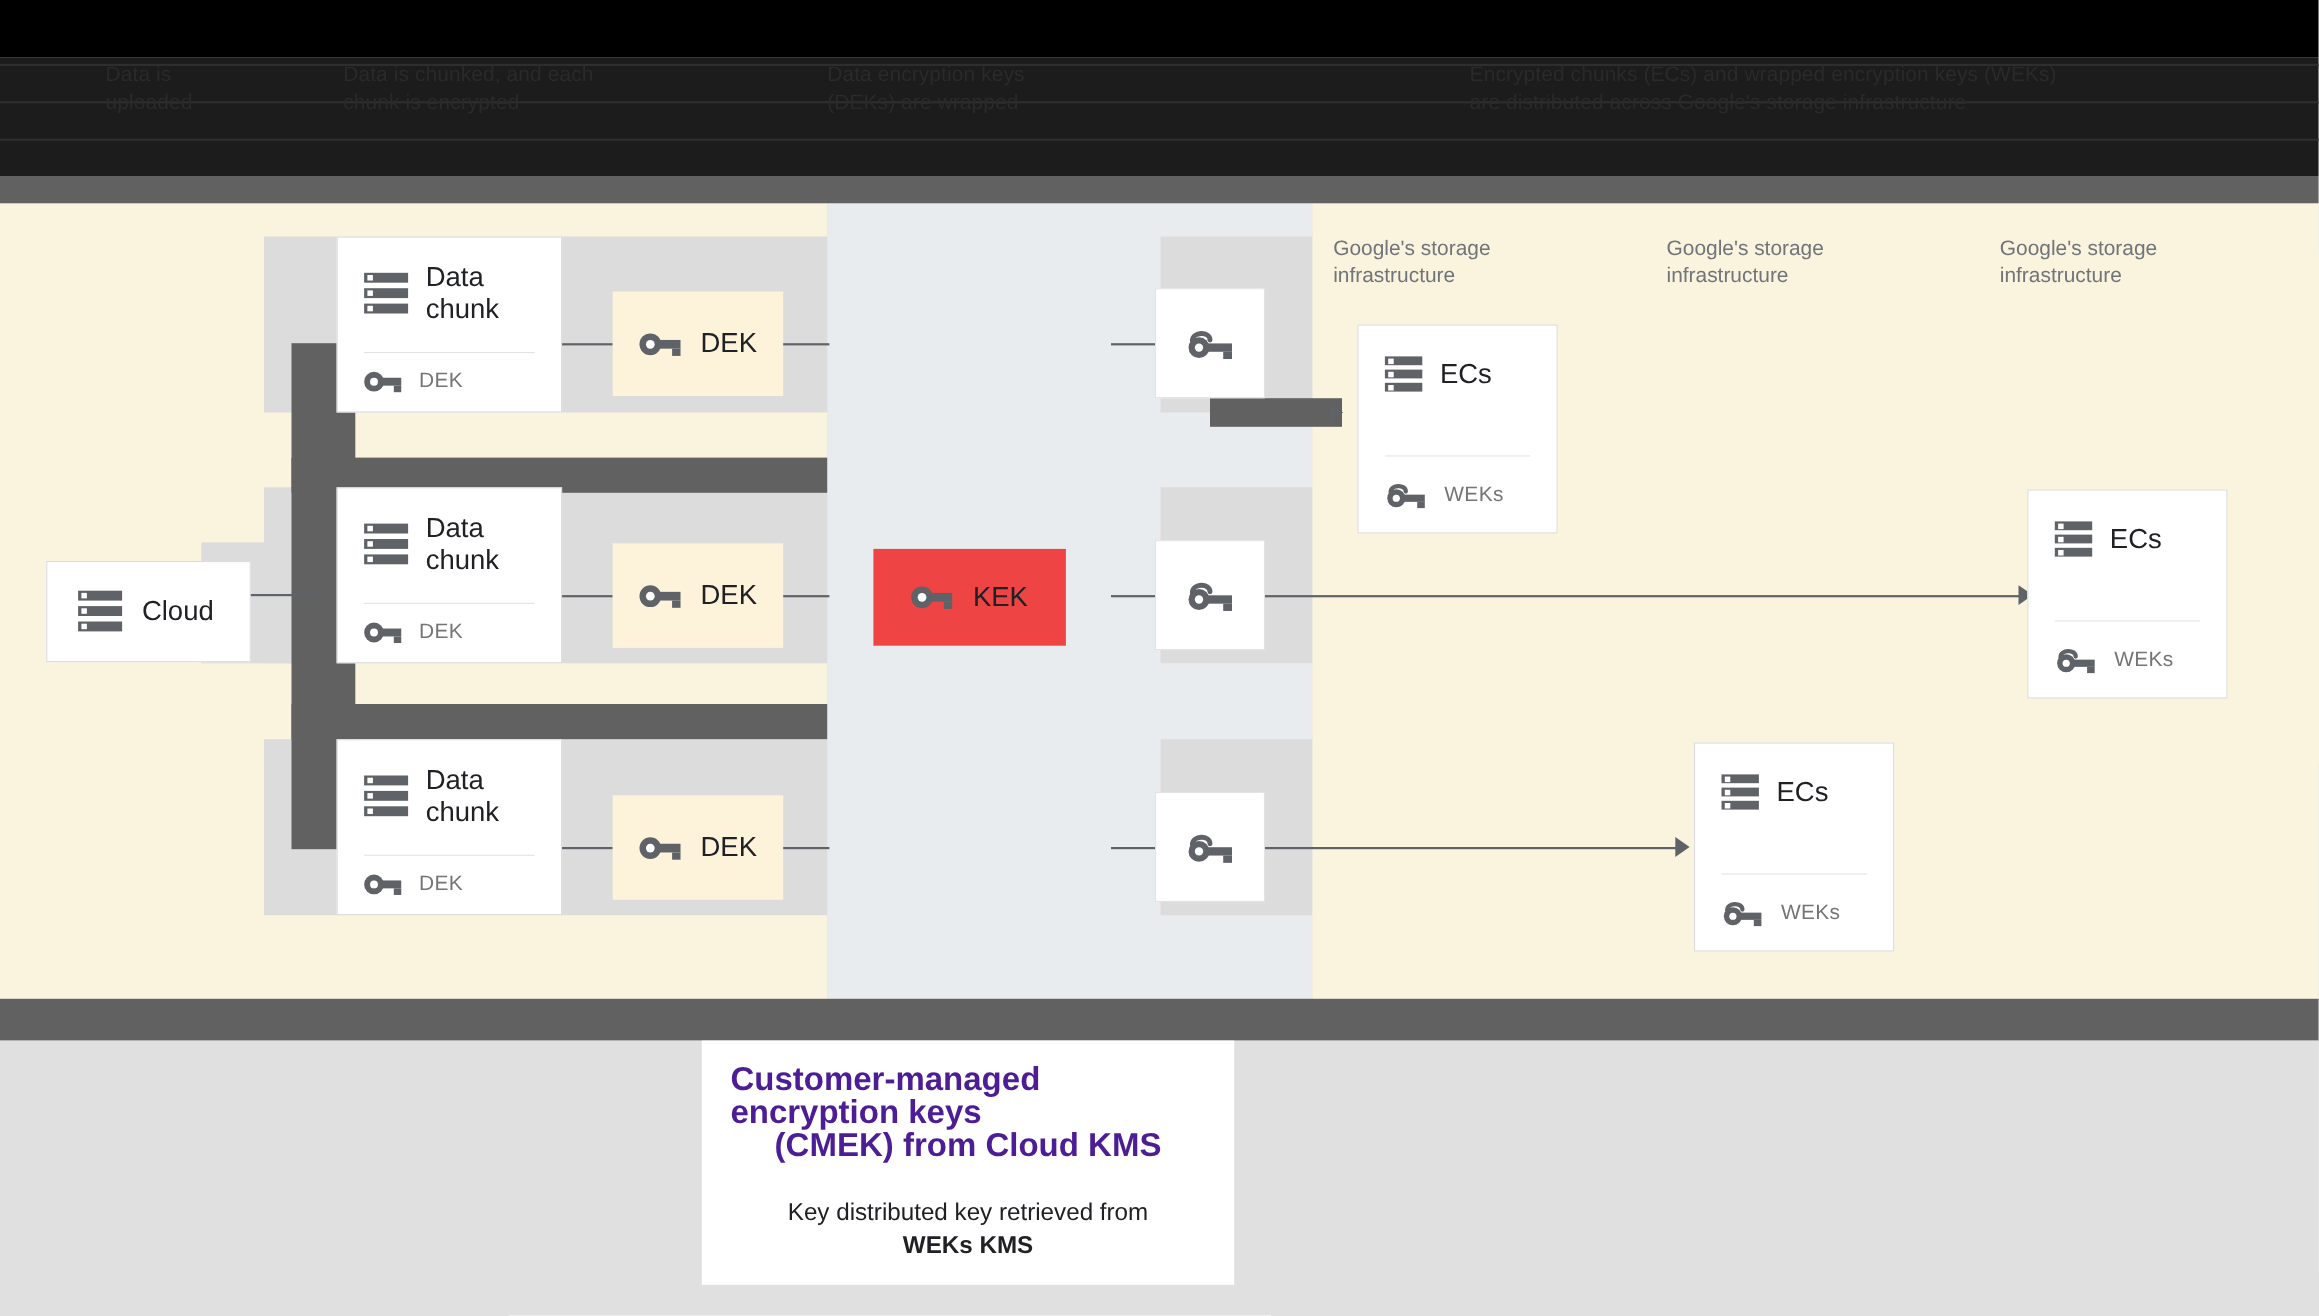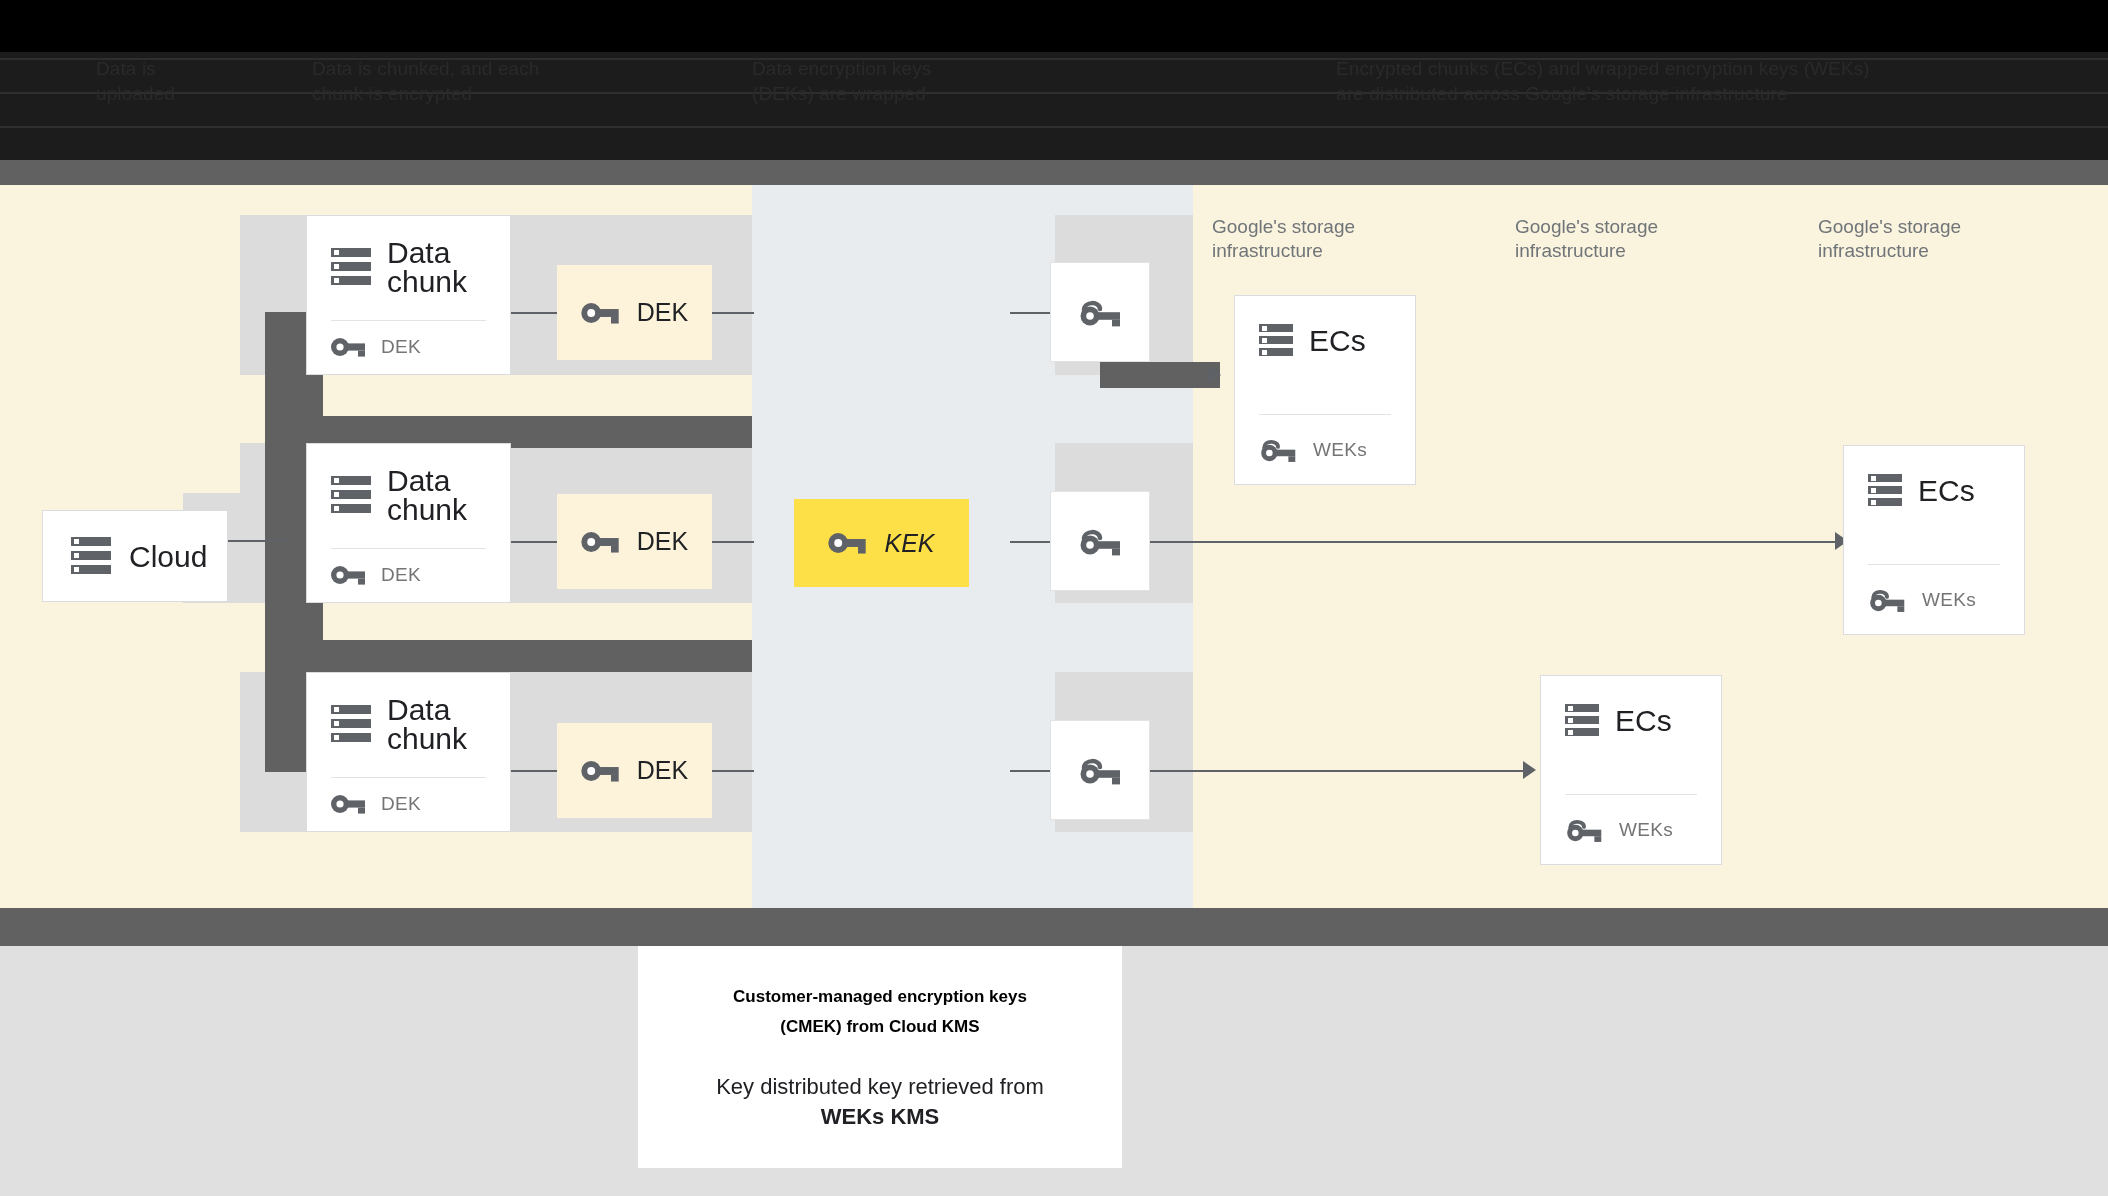--- a/index.html
+++ b/index.html
@@ -21,38 +21,38 @@
   .p-blue{background:#e8ecee;}
   .p-grey{background:#dcdcdc;}
 
   
   .band-bottom{position:absolute;left:0;top:908px;width:2108px;height:38px;background:#616161;}
   .band-foot{position:absolute;left:0;top:946px;width:2108px;height:250px;background:#e0e0e0;}
 
   .caption{position:absolute;left:638px;top:946px;width:484px;height:222px;background:#fff;
            display:flex;flex-direction:column;align-items:center;justify-content:center;
            box-sizing:border-box;padding:20px 26px;}
-  .cap-b{font-weight:bold;font-size:17px;line-height:30px;color:#000000;text-align:right;}
+  .cap-b{font-weight:bold;font-size:30px;line-height:30px;color:#4c1d95;text-align:left;}
   .cap-n{font-size:22px;line-height:30px;color:#202124;text-align:center;margin-top:30px;}
 
   
   .darkbar{position:absolute;background:#616161;}
 
   
   .card{position:absolute;background:#fff;border:1px solid #dadce0;box-sizing:border-box;}
   .card-top{display:flex;align-items:center;gap:16px;padding:22px 0 0 24px;}
-  .card-title{font-size:30px;line-height:29px;color:#202124;}
+  .card-title{font-size:25px;line-height:29px;color:#202124;}
   .divider{position:absolute;left:24px;right:24px;height:1px;background:#e3e3e3;}
   .card-bot{position:absolute;left:24px;display:flex;align-items:center;gap:16px;}
   .card-sub{font-size:19px;color:#757575;letter-spacing:.3px;}
 
   
   .chip{position:absolute;display:flex;align-items:center;justify-content:center;gap:18px;}
   .chip-dek{background:#fdf3da;}
-  .chip-kek{background:#fde047;font-style:italic;}
+  .chip-kek{background:#ef4444;}
   .chip-white{background:#fff;border:1px solid #e3e3e3;box-sizing:border-box;}
   .chip-label{font-size:25px;color:#202124;}
 
   
   .ico-store{position:relative;width:40px;height:38px;flex:none;}
   .ico-store i{position:absolute;left:0;width:40px;height:9px;background:#5f6368;display:block;}
   .ico-store i:nth-child(1){top:0;}
   .ico-store i:nth-child(2){top:14px;}
   .ico-store i:nth-child(3){top:28px;}
   .ico-store i:after{content:"";position:absolute;left:3px;top:2px;width:5px;height:5px;background:#fff;}

